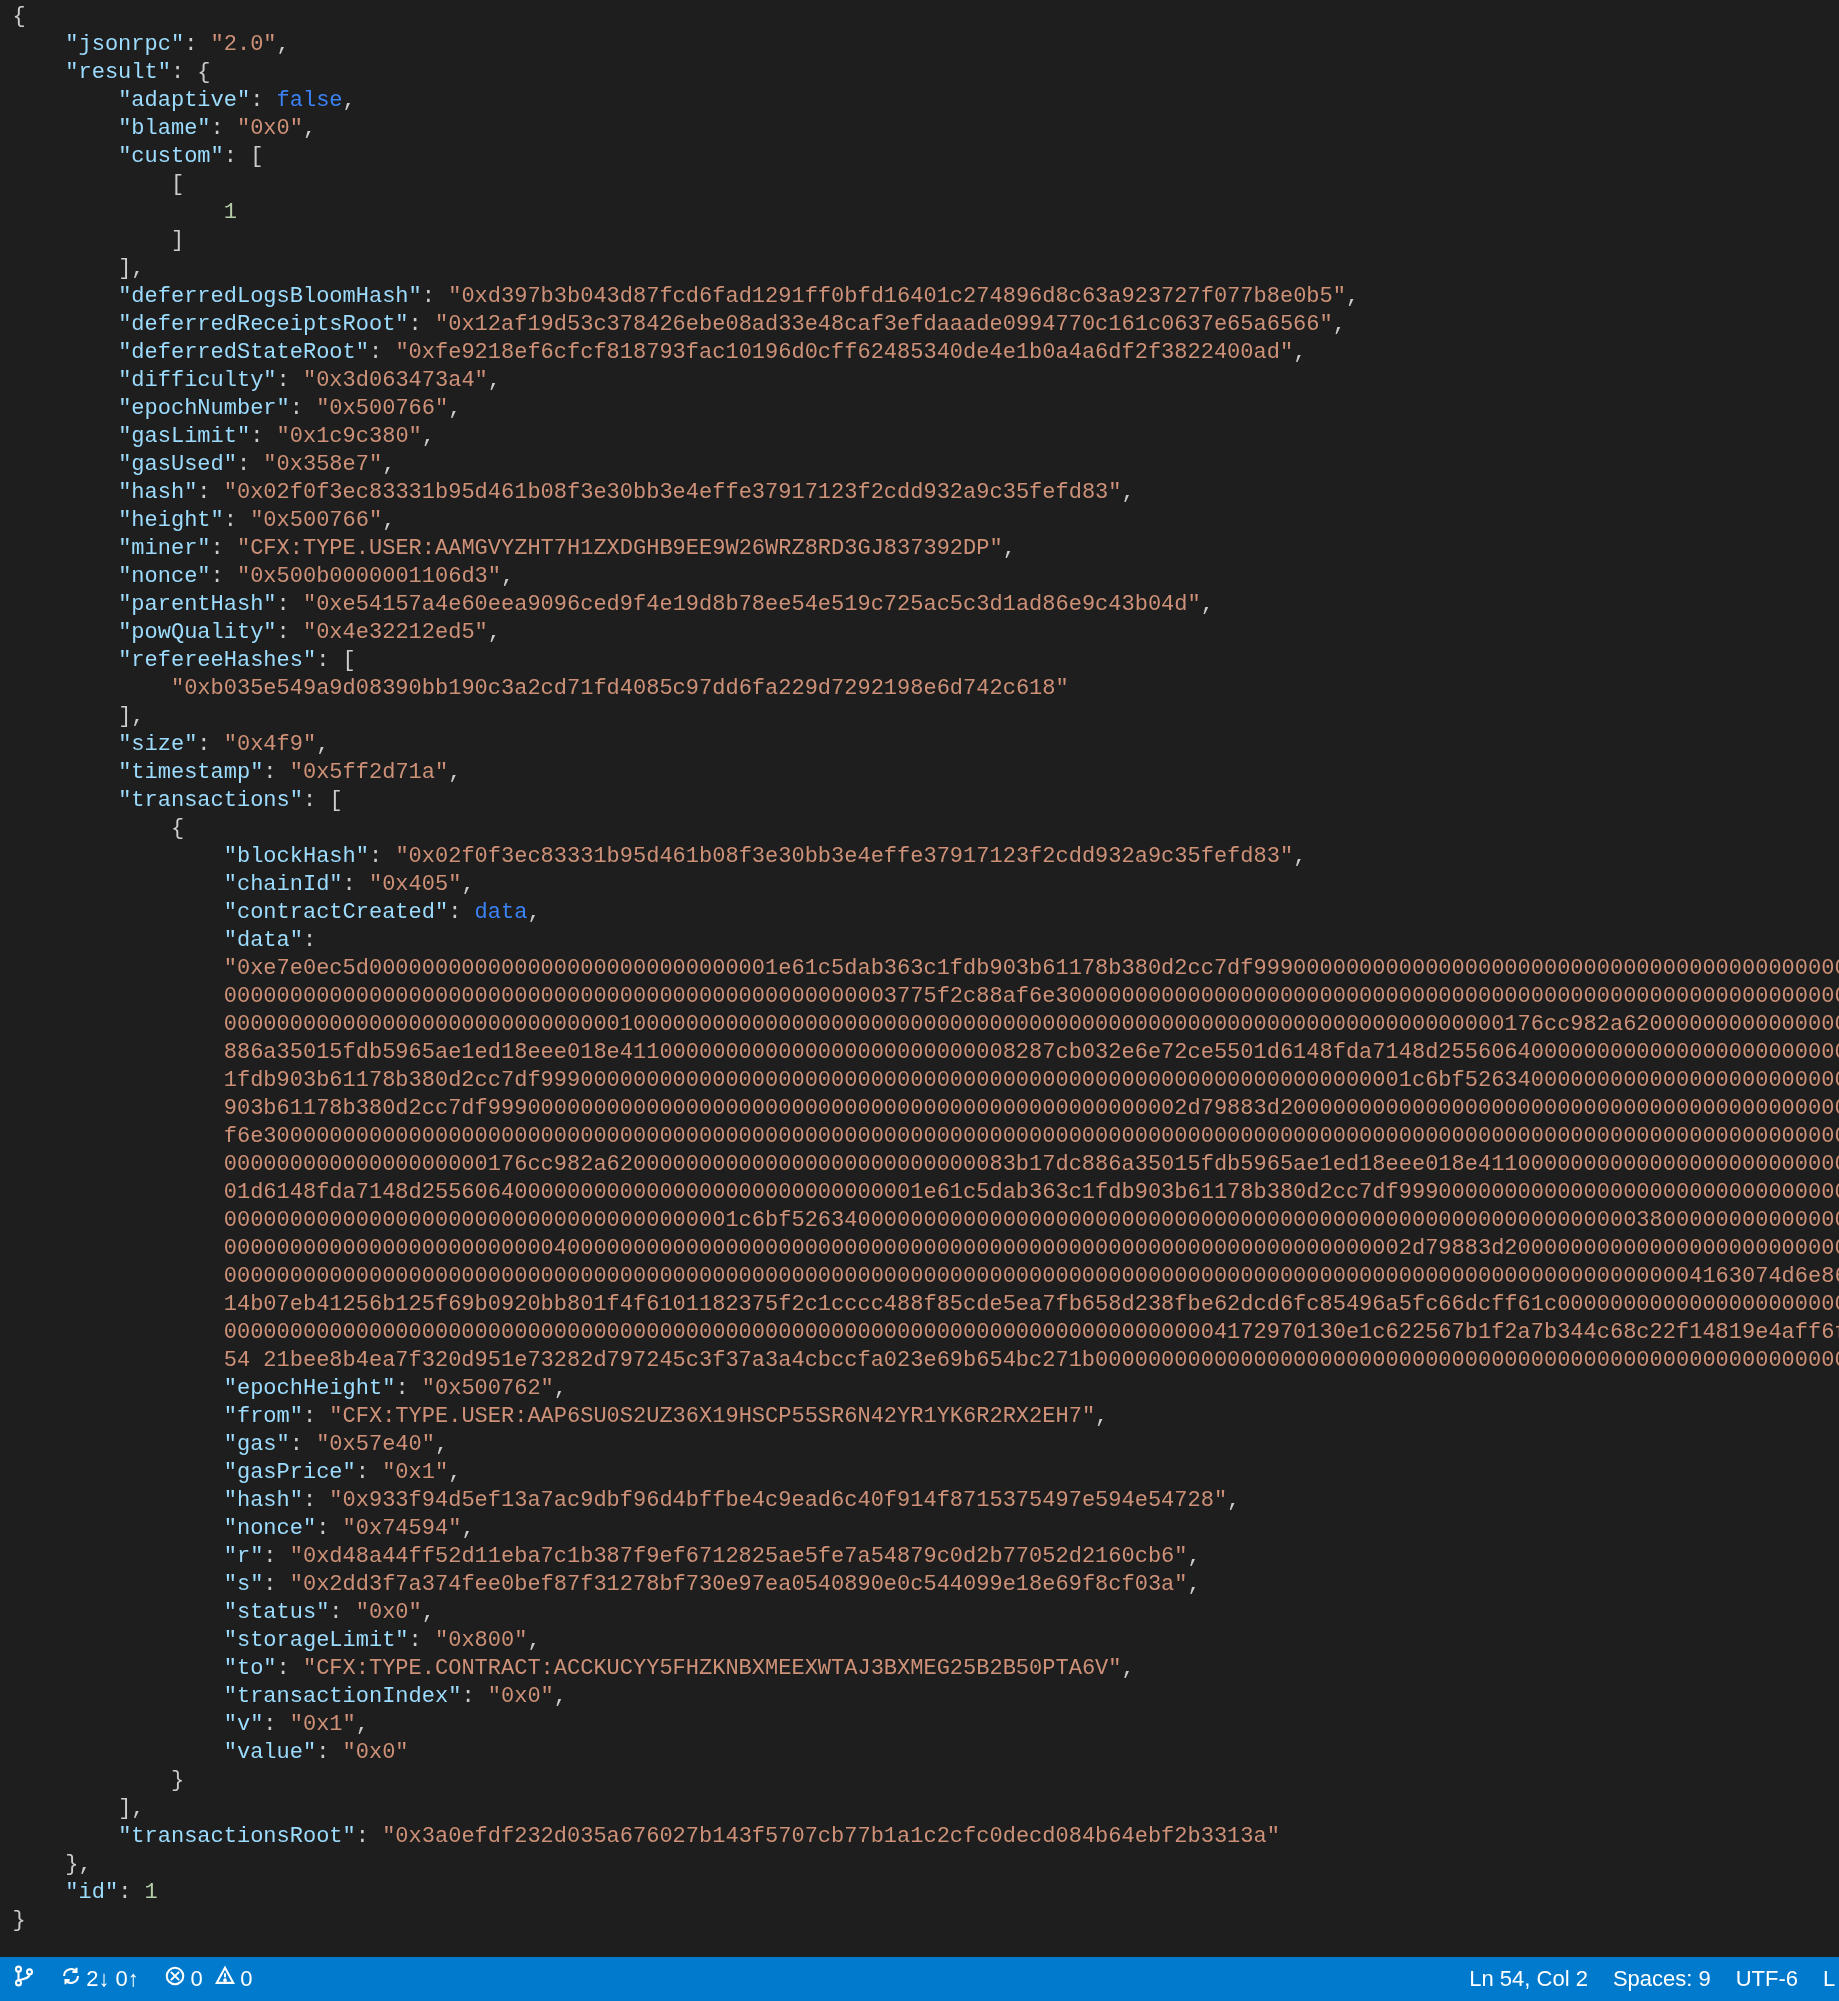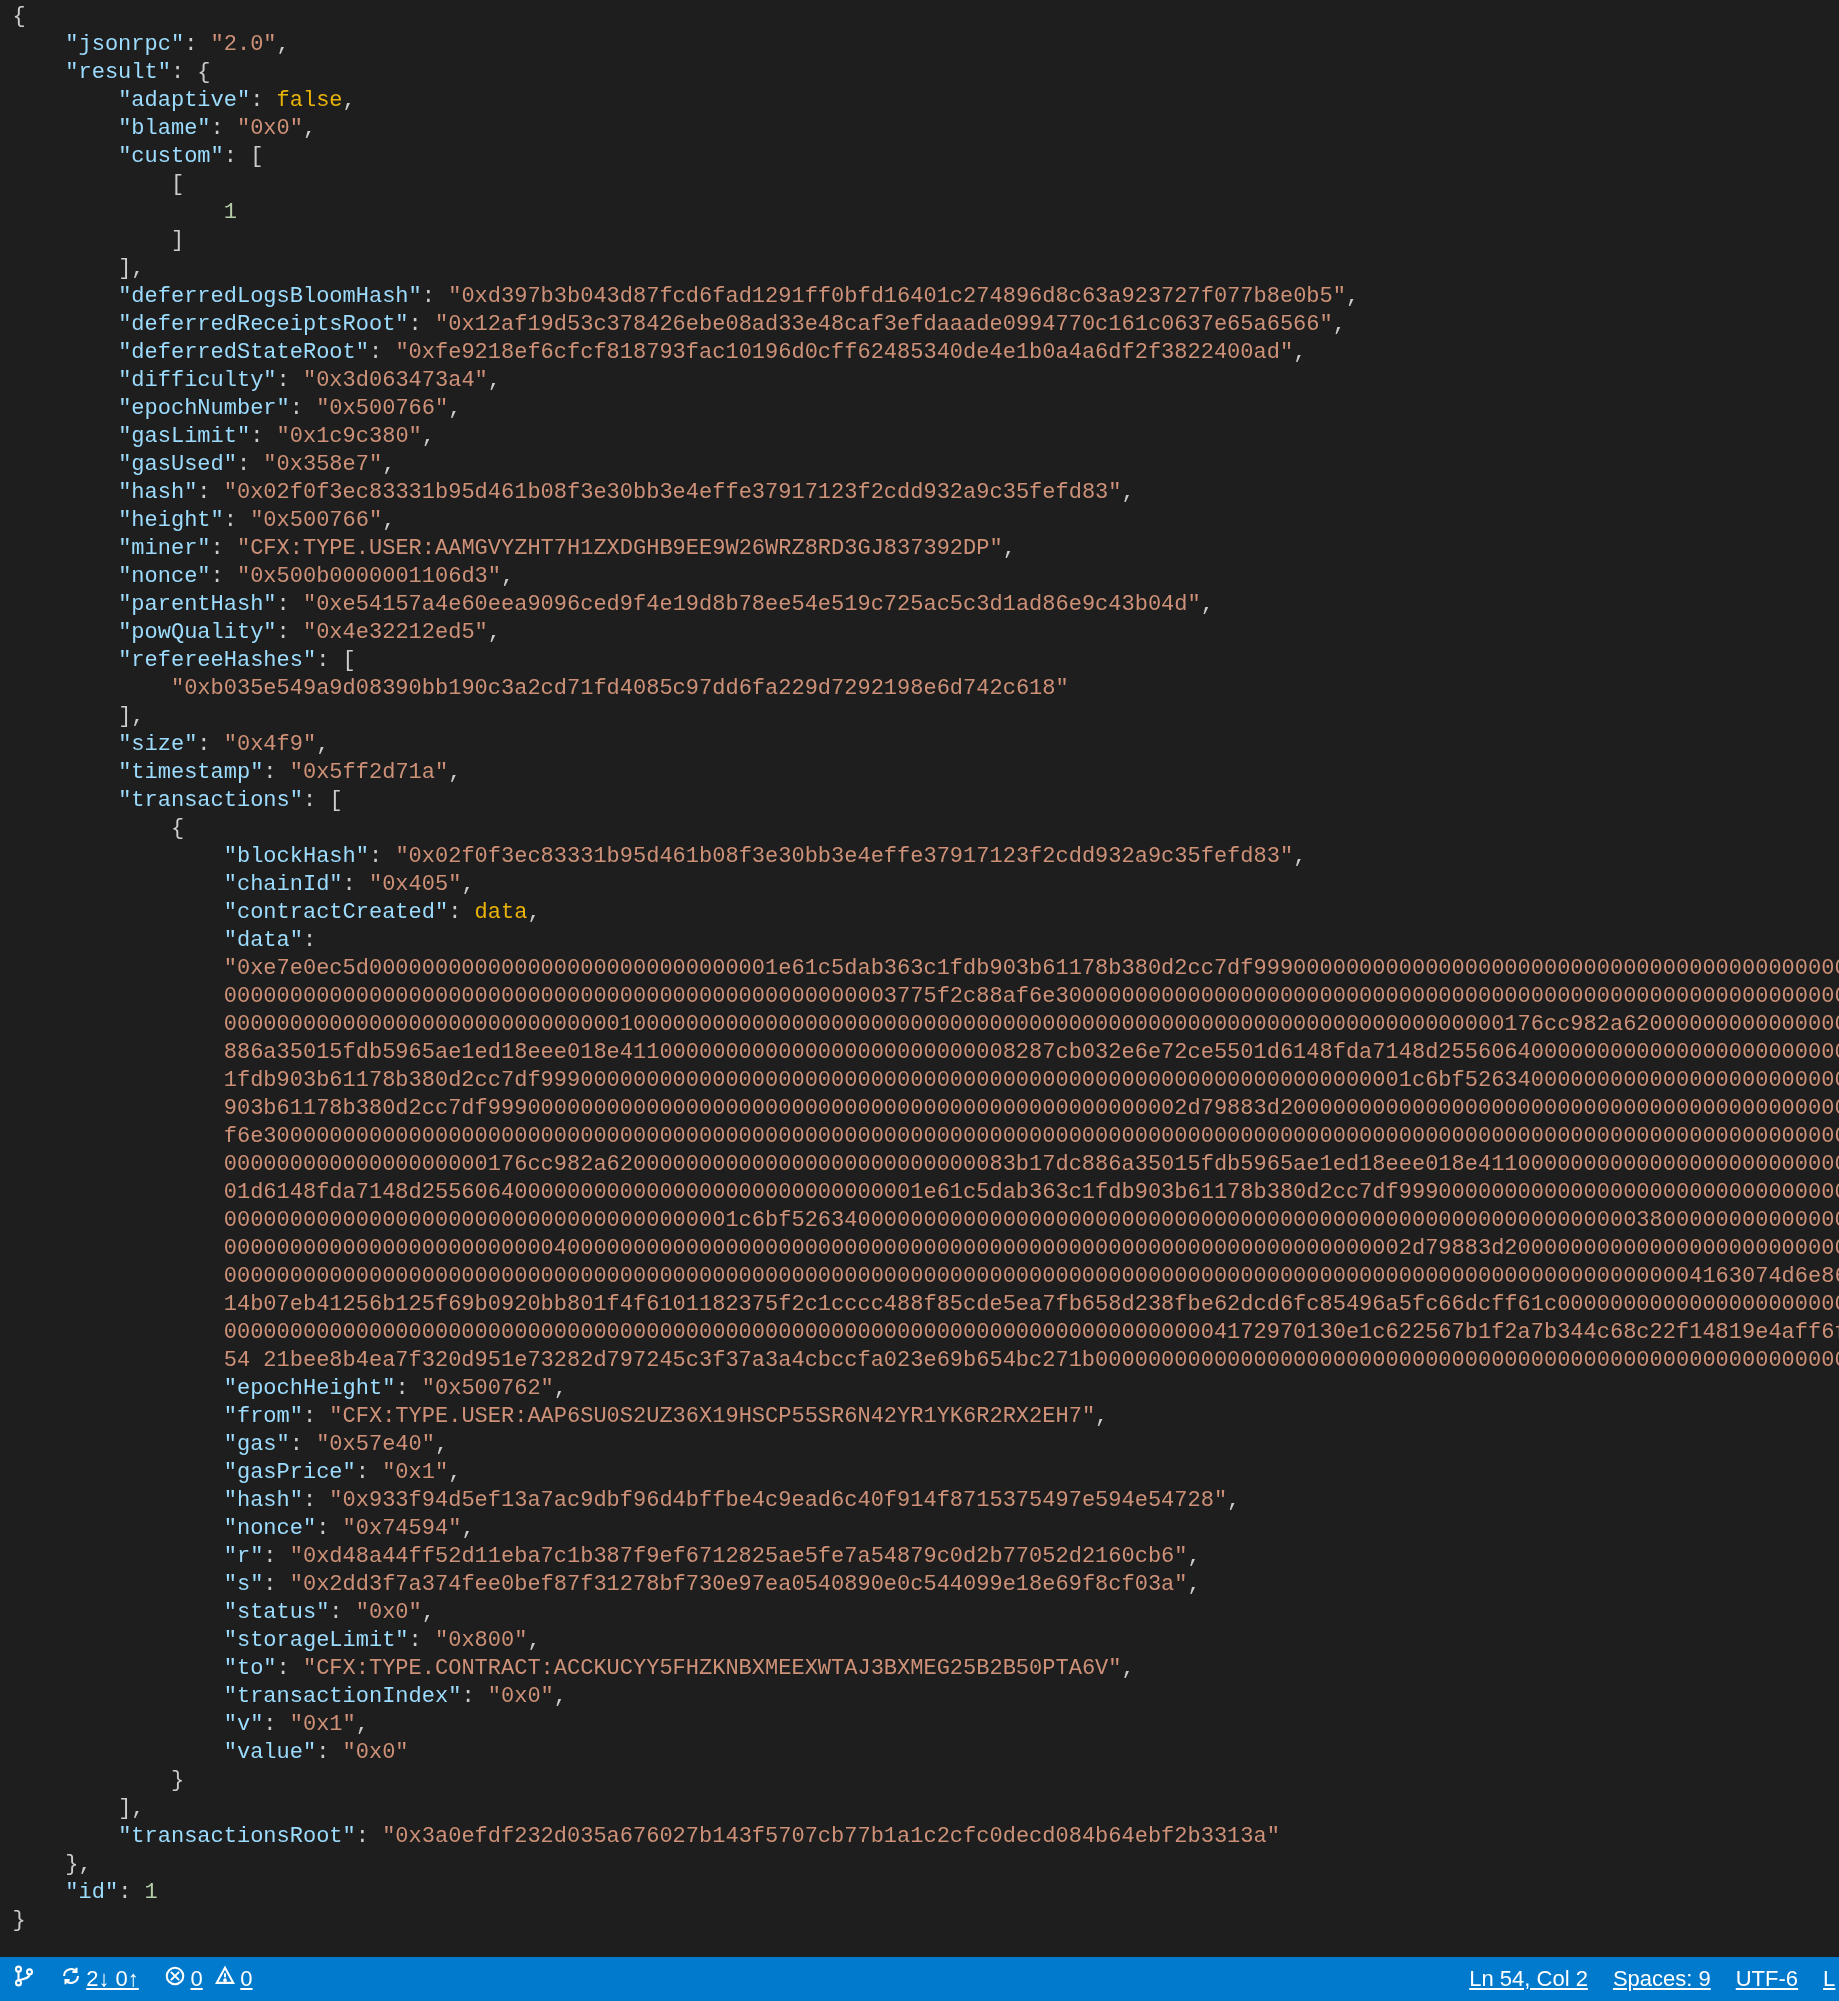--- a/index.html
+++ b/index.html
@@ -18,36 +18,35 @@
     width: 1840px;
     height: 1958px;
     padding: 3.1px 0 0 12.5px;
     white-space: pre;
     overflow: hidden;
     line-height: 28px;
   }
   .tok-key     { color: #9cdcfe; }
   .tok-str     { color: #ce9178; }
   .tok-num     { color: #b5cea8; }
-  .tok-bool    { color: #eab308; }
+  .tok-bool    { color: #3b82f6; }
   .tok-punc    { color: #cccccc; }
 
   .statusbar {
     position: absolute;
     left: 0;
     bottom: 0;
     width: 1840px;
     height: 44px;
     background: #007acc;
     color: #ffffff;
     display: flex;
     align-items: center;
     font-family: -apple-system, BlinkMacSystemFont, "Segoe UI", sans-serif;
     font-size: 22px;
-    text-decoration: underline;
   }
   .statusbar .left { display:flex; align-items:center; }
   .statusbar .left .item,
   .statusbar .right .item {
     padding: 0 12.5px;
     display: inline-flex;
     align-items: center;
     gap: 4.7px;
     height: 44px;
     cursor: pointer;

